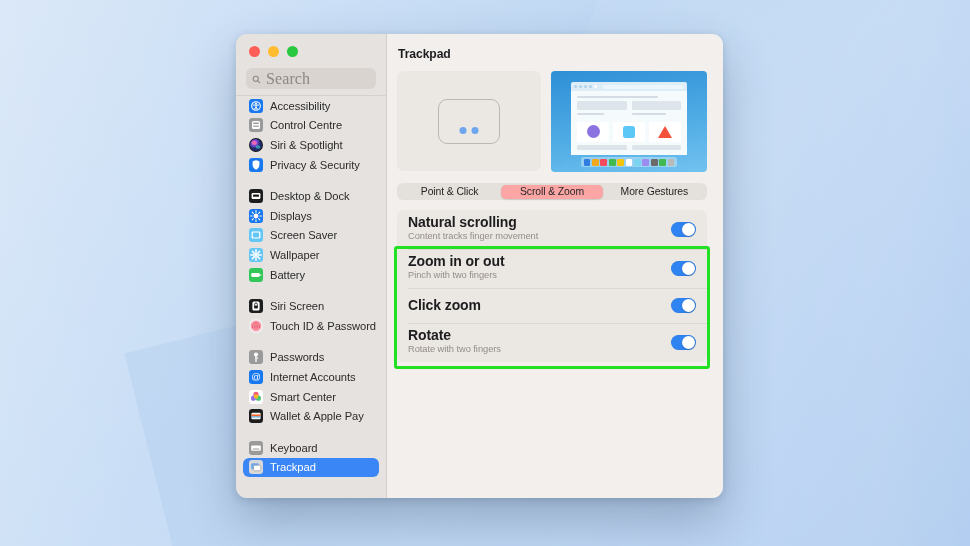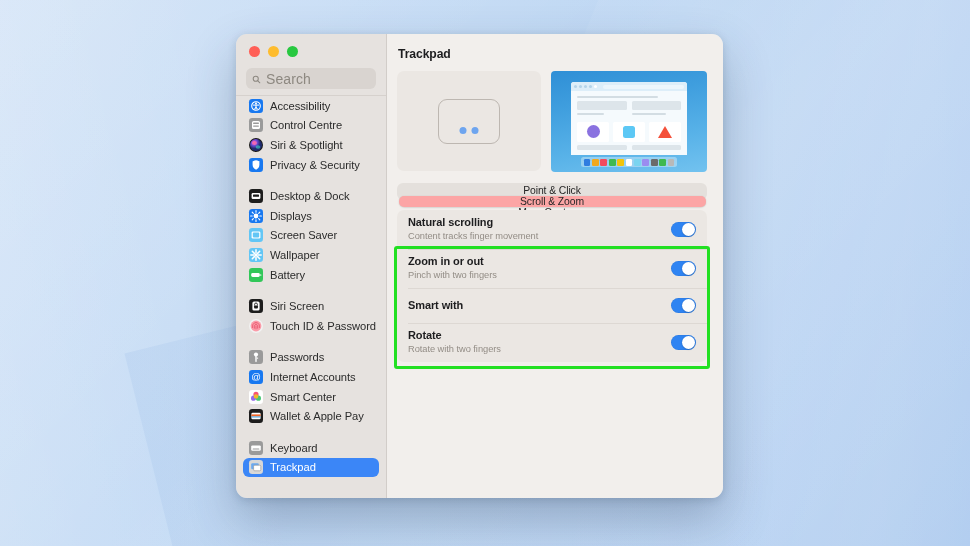--- a/index.html
+++ b/index.html
@@ -64,22 +64,23 @@
 
   .search-wrap { padding: 4px 10px 0 10px; }
   .search-box {
     height: 21px; border-radius: 6px;
     background: #d9d4d0;
     display: flex; align-items: center;
     padding: 0 6px; gap: 5px;
   }
   .search-box svg { flex: 0 0 auto; }
   .search-ph {
-    font-size: 14px; color: #8d8880;
+    font-size: 16px; color: #8d8880;
     letter-spacing: .1px;
+    font-family: Liberation Serif, serif;
   }
 
   .sb-scroll {
     margin-top: 6px;
     height: 476px;
     overflow: hidden;
     position: relative;
   }
   .sb-divider {
     height: 1px; background: #d6d1cd;
@@ -218,21 +219,20 @@
   .sw { flex: 1; height: 7px; border-radius: 1.2px; }
 
   
   .tabs {
     margin: 11px 16px 0 10px;
     height: 17px;
     background: #e4e0dc;
     border-radius: 6px;
     display: flex;
     padding: 1.5px;
-    flex-direction: column;
   }
   .tab {
     flex: 1;
     display: flex; align-items: center; justify-content: center;
     font-size: 10.4px; color: #262626;
     border-radius: 5px;
     letter-spacing: -.1px;
   }
   .tab.active {
     background: #fca5a5;
@@ -255,21 +255,21 @@
     min-height: 35px;
     position: relative;
   }
   .row + .row::before {
     content: "";
     position: absolute; left: 11px; right: 0; top: 0;
     height: 1px; background: #ddd8d3;
   }
   .row-txt { flex: 1; }
   .row-title {
-    font-size: 11px; color: #1d1d1f;
+    font-size: 14px; color: #1d1d1f;
     font-weight: 600;
     letter-spacing: -.1px;
     line-height: 13px;
   }
   .row-sub {
     font-size: 9.3px; color: #938d86;
     margin-top: 1px;
     letter-spacing: -.05px;
     line-height: 12px;
   }
@@ -650,21 +650,21 @@
             <div class="row-title">Zoom in or out</div>
             <div class="row-sub">Pinch with two fingers</div>
           </div>
           <div class="toggle">
               <div class="knob"></div>
             </div>
         </div>
 
         <div class="row">
           <div class="row-txt">
-            <div class="row-title">Smart with</div>
+            <div class="row-title">Click zoom</div>
           </div>
           <div class="toggle">
               <div class="knob"></div>
             </div>
         </div>
 
         <div class="row">
           <div class="row-txt">
             <div class="row-title">Rotate</div>
             <div class="row-sub">Rotate with two fingers</div>

